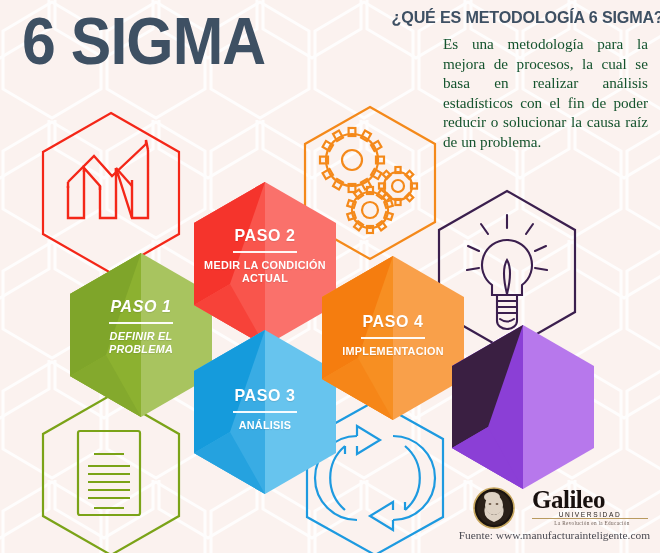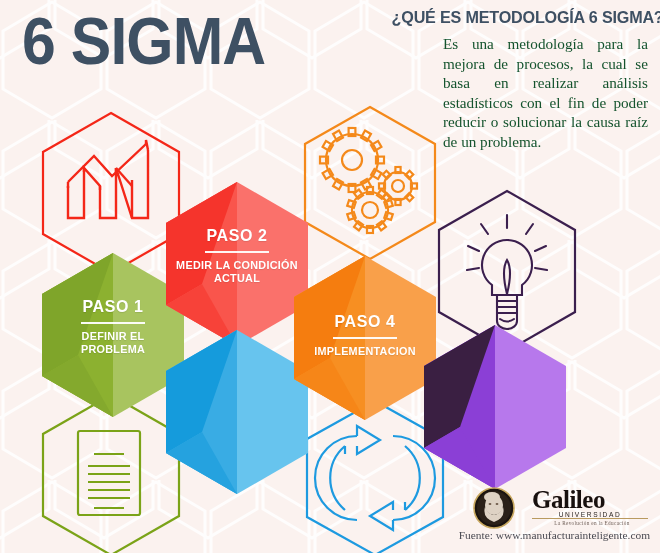--- a/index.html
+++ b/index.html
@@ -39,21 +39,21 @@
     white-space:nowrap;
   }
   .q-body{
     position:absolute;left:443px;top:34px;width:205px;z-index:5;
     font-family:"Liberation Serif",serif;
     font-size:15.2px;line-height:19.6px;
     color:#14532d;text-align:justify;
   }
 
   
-  .hex{position:absolute;z-index:3;}
+  .hex{position:absolute;z-index:3;margin-left:28px;}
   .hex svg{display:block;overflow:visible;}
   .hex-label{
     position:absolute;left:0;right:0;
     text-align:center;color:#ffffff;pointer-events:none;
   }
   .hex-step{
     font-family:"Liberation Sans Narrow","Liberation Sans",sans-serif;
     font-weight:bold;font-size:17px;letter-spacing:0.6px;
     transform:scaleX(0.94);
     text-shadow:0 1px 1px rgba(0,0,0,.10);
@@ -224,21 +224,21 @@
         <path d="M93 122 A42 42 0 0 0 93 38"></path>
         <path d="M45 48 A42 42 0 0 0 45 112"></path>
         <path d="M105 112 A42 42 0 0 0 105 48"></path>
         <path d="M57 38 L57 28 L80 42 L57 56 L57 48"></path>
         <path d="M93 122 L93 132 L70 118 L93 104 L93 112"></path>
         <path d="M45 48 L45 56 M105 112 L105 104"></path>
       </g>
     </svg>
   </div>
 
-  <div class="hex" style="left:42px;top:253px;">
+  <div class="hex" style="left:42px;top:253px;font-style:italic;">
     <svg width="142" height="164" viewBox="0 0 142 164">
       <polygon points="71,0 142,41 142,123 71,164 0,123 0,41" fill="#a8c45f"></polygon>
       <polygon points="71,0 71,164 0,123 0,41" fill="#8cb130"></polygon>
       <polygon points="71,0 0,41 0,123 36,102" fill="#7fa52a"></polygon>
       <polygon points="71,164 0,123 36,102" fill="#84a92d"></polygon>
     </svg>
     <div class="hex-label" style="top:44px;">
       <div class="hex-step">PASO 1</div>
       <div class="hex-rule"></div>
       <div class="hex-desc">DEFINIR EL</div>
@@ -261,20 +261,25 @@
     </div>
   </div>
 
   <div class="hex" style="left:166px;top:330px;">
     <svg width="142" height="164" viewBox="0 0 142 164">
       <polygon points="71,0 142,41 142,123 71,164 0,123 0,41" fill="#67c4ee"></polygon>
       <polygon points="71,0 71,164 0,123 0,41" fill="#39ace4"></polygon>
       <polygon points="71,0 0,41 0,123 36,102" fill="#159bdc"></polygon>
       <polygon points="71,164 0,123 36,102" fill="#25a2df"></polygon>
     </svg>
+    <div class="hex-label" style="top:56px;">
+      <div class="hex-step">PASO 3</div>
+      <div class="hex-rule"></div>
+      <div class="hex-desc">ANÁLISIS</div>
+    </div>
   </div>
 
   <div class="hex" style="left:294px;top:256px;">
     <svg width="142" height="164" viewBox="0 0 142 164">
       <polygon points="71,0 142,41 142,123 71,164 0,123 0,41" fill="#f9a04a"></polygon>
       <polygon points="71,0 71,164 0,123 0,41" fill="#f78f22"></polygon>
       <polygon points="71,0 0,41 0,123 36,102" fill="#f57d0f"></polygon>
       <polygon points="71,164 0,123 36,102" fill="#f68618"></polygon>
     </svg>
     <div class="hex-label" style="top:56px;">

